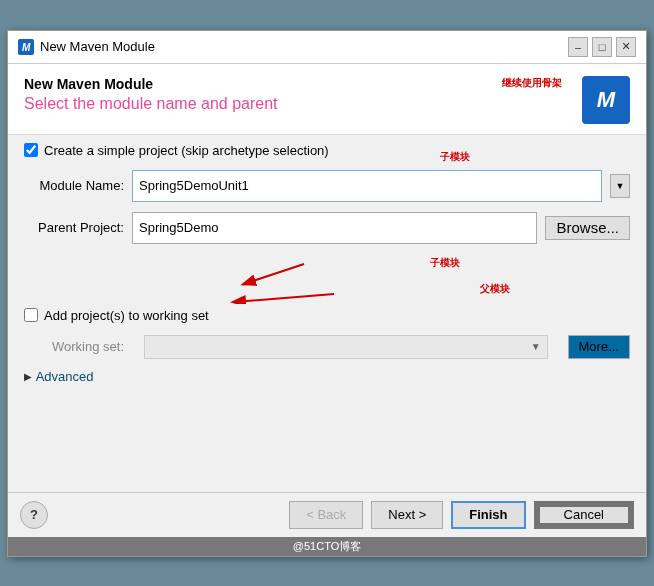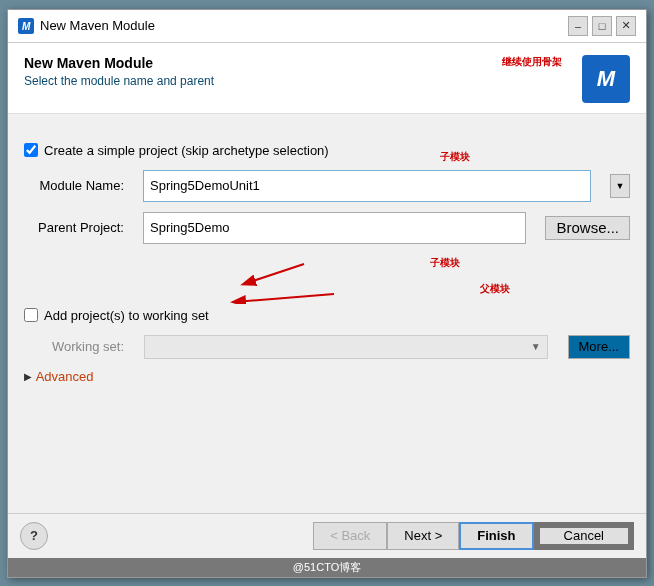--- a/index.html
+++ b/index.html
@@ -66,55 +66,55 @@
       justify-content: space-between;
       border-bottom: 1px solid #ddd;
     }
     .dialog-header-text h2 {
       font-size: 14px;
       font-weight: bold;
       color: #000;
       margin-bottom: 3px;
     }
     .dialog-header-text p {
-      font-size: 12px;
-      color: #0c4a6e;
+      font-size: 16px;
+      color: #ec4899;
     }
     .maven-icon {
       width: 48px;
       height: 48px;
       background: #1565c0;
       border-radius: 4px;
       display: flex;
       align-items: center;
       justify-content: center;
       color: white;
       font-size: 22px;
       font-weight: bold;
       font-style: italic;
     }
     .dialog-content {
-      padding: 29px 16px;
+      padding: 8px 16px;
       flex: 1;
     }
     .checkbox-row {
       display: flex;
       align-items: center;
       gap: 6px;
       margin-bottom: 12px;
     }
     .checkbox-row input[type="checkbox"] {
       width: 14px;
       height: 14px;
     }
     .form-row {
       display: flex;
       align-items: center;
       margin-bottom: 10px;
-      gap: 19px;
+      gap: 8px;
     }
     .form-label {
       width: 100px;
       text-align: right;
       font-size: 13px;
       color: #000;
       flex-shrink: 0;
     }
     .form-input {
       flex: 1;
@@ -177,21 +177,21 @@
       gap: 4px;
       margin-top: 6px;
       cursor: pointer;
     }
     .triangle {
       font-size: 10px;
       color: #333;
     }
     .advanced-label {
       font-size: 13px;
-      color: #c2410c;
+      color: #0c4a6e;
     }
     .dialog-footer {
       background: #f0f0f0;
       border-top: 1px solid #ccc;
       padding: 8px 12px;
       display: flex;
       align-items: center;
       justify-content: space-between;
     }
     .footer-left {
@@ -207,21 +207,21 @@
       display: flex;
       align-items: center;
       justify-content: center;
       font-size: 13px;
       cursor: pointer;
       font-weight: bold;
       color: #333;
     }
     .footer-buttons {
       display: flex;
-      gap: 0;
+      gap: 8px;
     }
     .nav-btn {
       height: 28px;
       padding: 0 16px;
       border: 1px solid #aaa;
       background: #e0e0e0;
       cursor: pointer;
       font-size: 13px;
       color: #666;
     }

